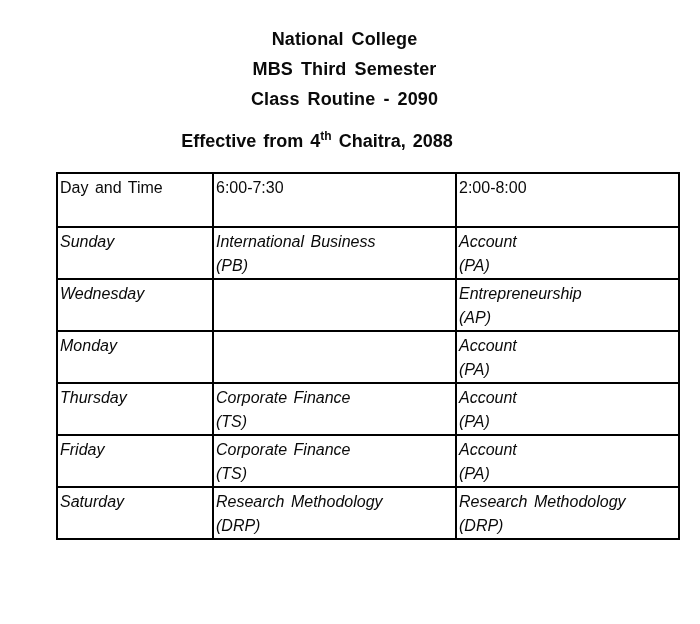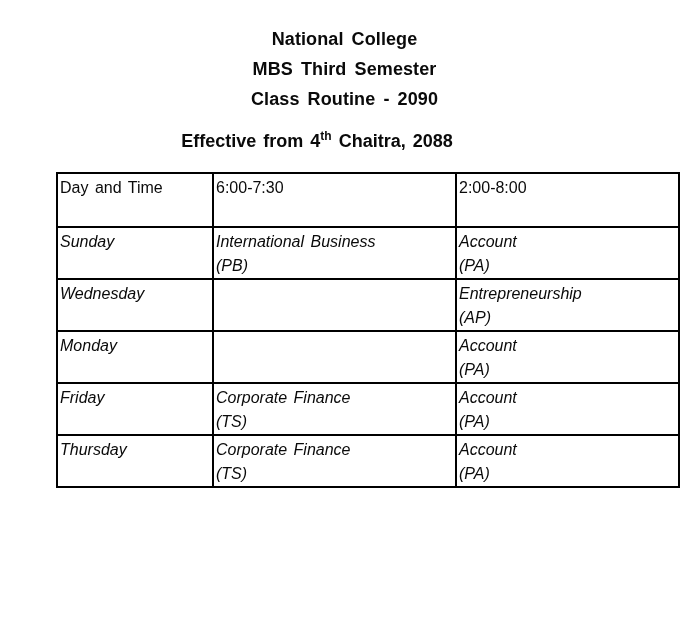--- a/index.html
+++ b/index.html
@@ -128,37 +128,48 @@
         <span class="subject-line"></span>
         <span class="code-line"></span>
       </td>
       <td>
         <span class="subject-line">Account</span>
         <span class="code-line">(PA)</span>
       </td>
     </tr>
 
     <tr class="data-row">
+      <td>Thursday</td>
+      <td>
+        <span class="subject-line">Corporate Finance</span>
+        <span class="code-line">(TS)</span>
+      </td>
+      <td>
+        <span class="subject-line">Account</span>
+        <span class="code-line">(PA)</span>
+      </td>
+    </tr>
+
+    <tr class="data-row">
       <td>Friday</td>
       <td>
         <span class="subject-line">Corporate Finance</span>
         <span class="code-line">(TS)</span>
       </td>
       <td>
         <span class="subject-line">Account</span>
         <span class="code-line">(PA)</span>
       </td>
     </tr>
 
     <tr class="data-row">
-      <td>Thursday</td>
+      <td>Saturday</td>
       <td>
-        <span class="subject-line">Corporate Finance</span>
-        <span class="code-line">(TS)</span>
+        <span class="subject-line">Research Methodology</span>
+        <span class="code-line">(DRP)</span>
       </td>
       <td>
-        <span class="subject-line">Account</span>
-        <span class="code-line">(PA)</span>
+        <span class="subject-line">Research Methodology</span>
+        <span class="code-line">(DRP)</span>
       </td>
     </tr>
-
   </tbody>
 </table>
 
 </body></html>

